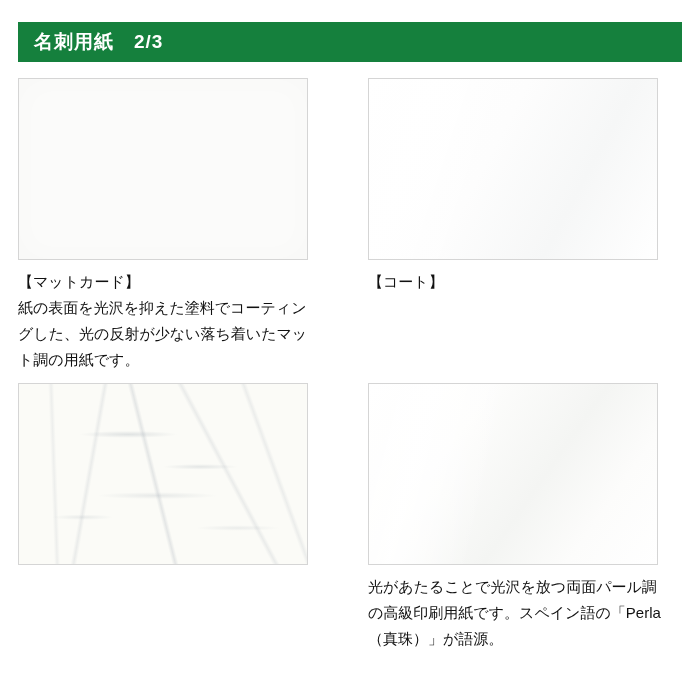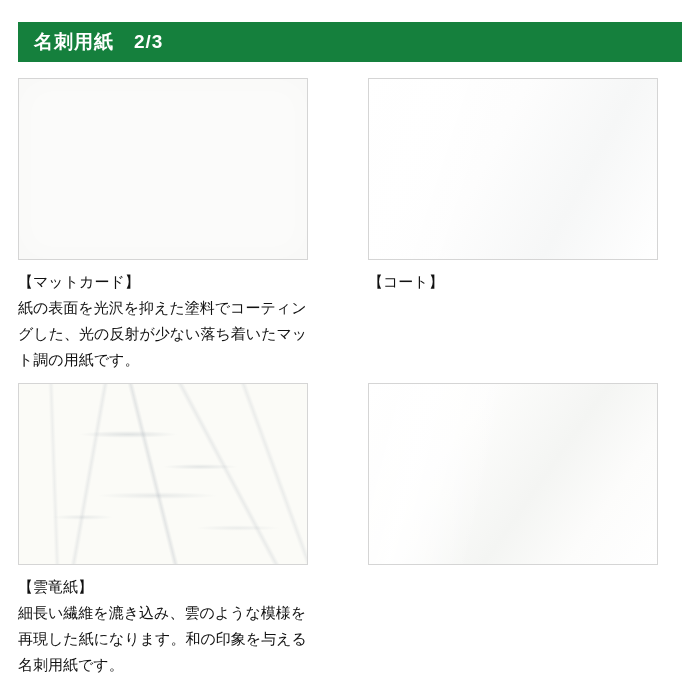--- a/index.html
+++ b/index.html
@@ -161,26 +161,23 @@
 
     <div class="cell">
       <div class="swatch coat"></div>
       <div class="caption">
         <div class="caption-title">【コート】</div>
       </div>
     </div>
 
     <div class="cell">
       <div class="swatch unryu"></div>
-      <div class="caption">
-        <div class="caption-title">【雲竜紙】</div>
-        <div class="caption-body">細長い繊維を漉き込み、雲のような模様を再現した紙になります。和の印象を与える名刺用紙です。</div>
-      </div>
     </div>
 
     <div class="cell">
       <div class="swatch pearl"></div>
       <div class="caption">
+        <div class="caption-body">光があたることで光沢を放つ両面パール調の高級印刷用紙です。スペイン語の「Perla（真珠）」が語源。</div>
       </div>
     </div>
 
   </div>
 </div>
 
 </body></html>

